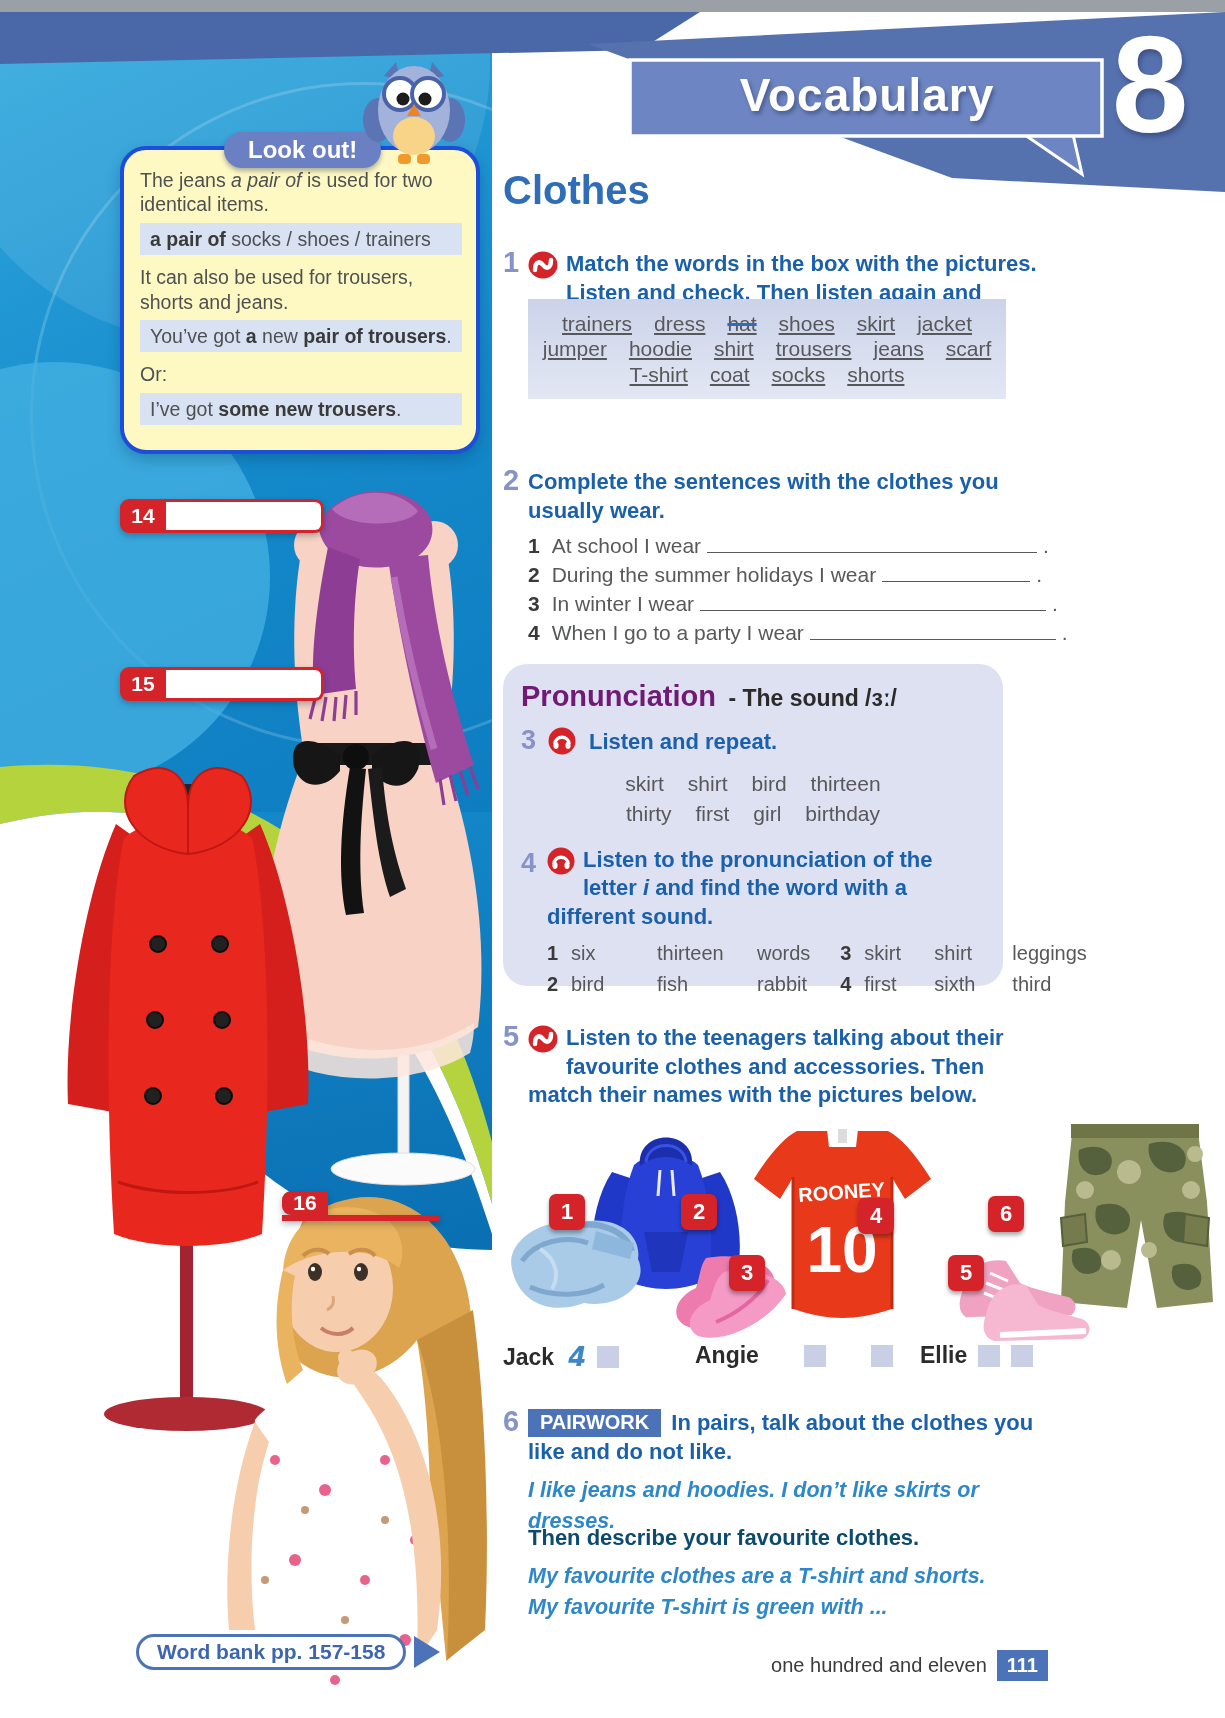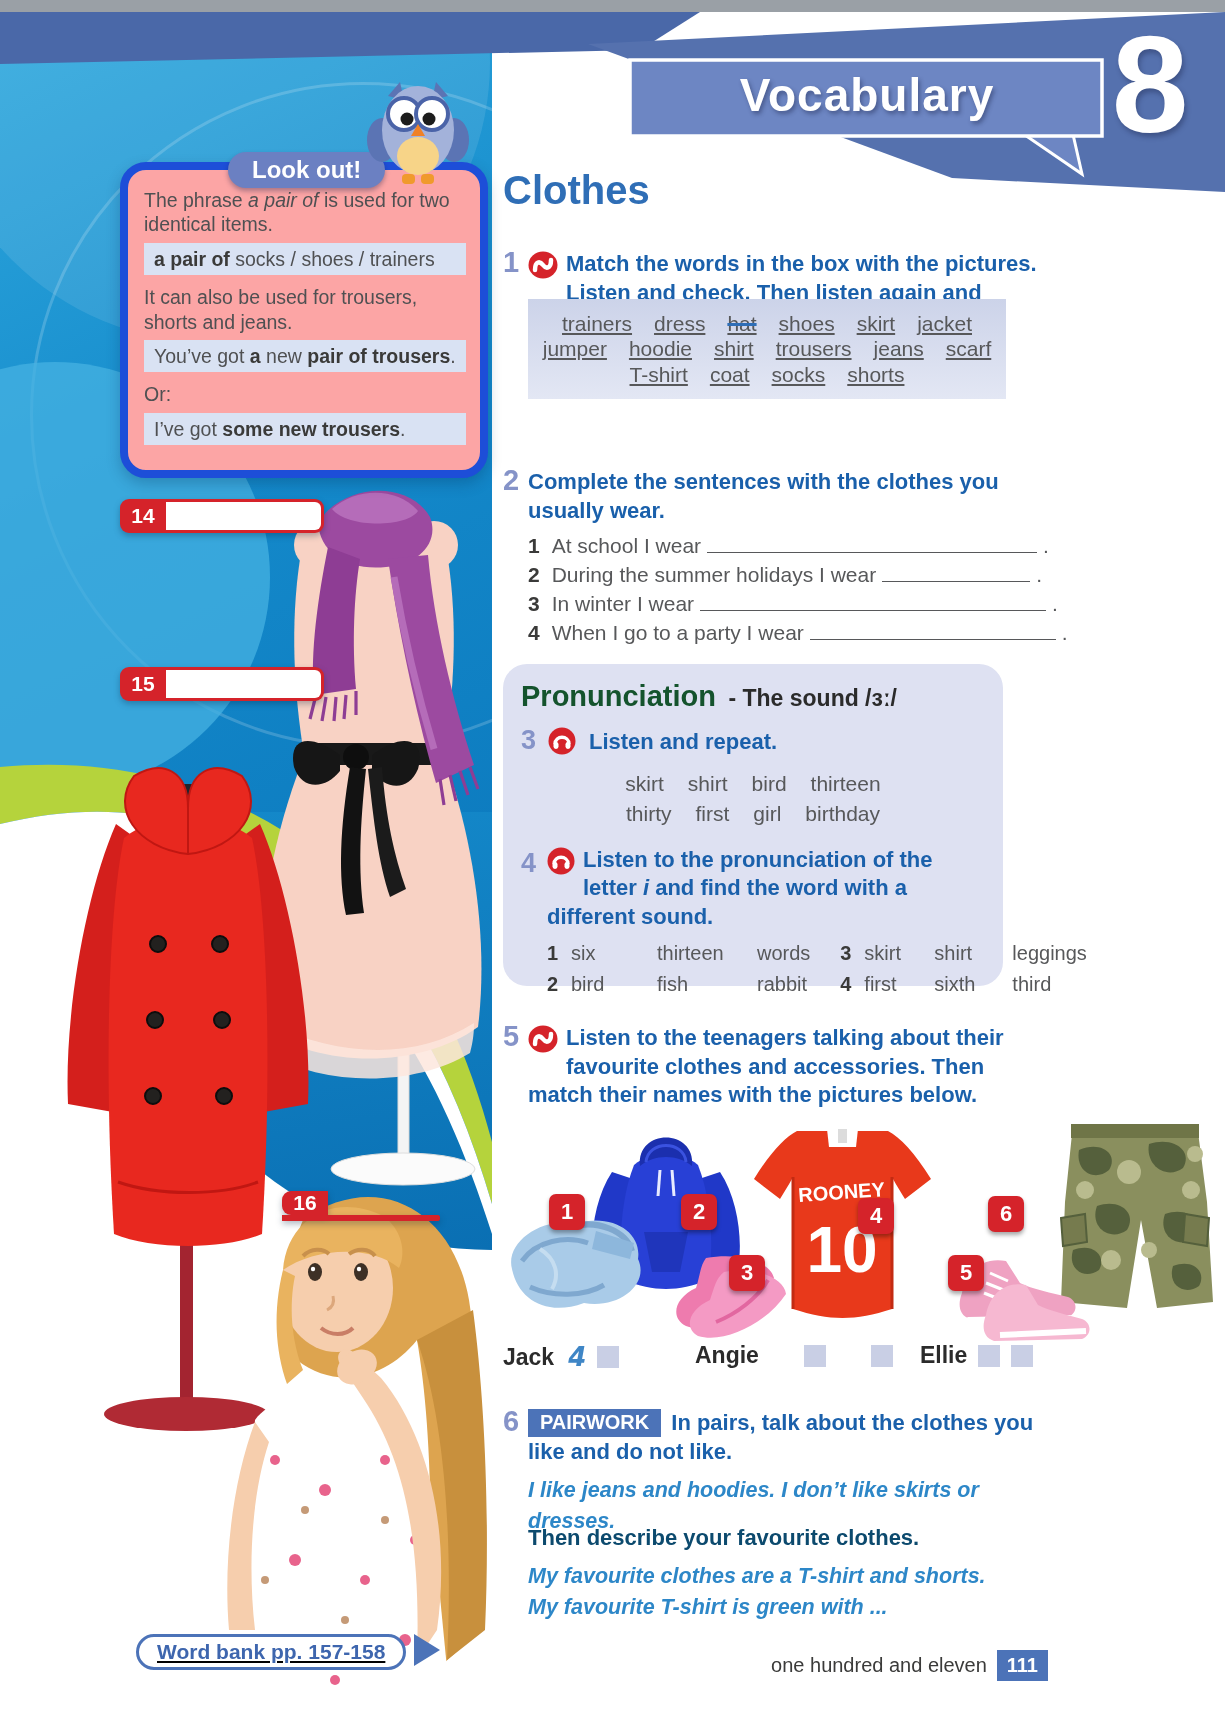--- a/index.html
+++ b/index.html
@@ -24,43 +24,43 @@
   .lp-swoosh{position:absolute;left:0;top:730px;width:492px;height:520px;pointer-events:none;}
   
   .hdr-svg{position:absolute;left:0;top:0;width:1225px;height:240px;}
   .hdr-vocab{position:absolute;left:632px;top:56px;width:470px;height:66px;
     text-align:center;color:#ffffff;font-size:46px;font-weight:bold;
     text-shadow:2px 3px 4px rgba(30,40,80,.45);letter-spacing:1px;}
   .hdr-unit{position:absolute;left:1085px;top:2px;width:130px;text-align:center;
     color:#ffffff;font-size:138px;font-weight:bold;line-height:1.02;
     text-shadow:2px 4px 5px rgba(30,40,80,.4);}
   
-  .lookout{position:absolute;left:120px;top:150px;width:352px;height:300px;
-    background:#fca5a5;border:8px solid #1d4ed8;border-radius:26px;
+  .lookout{position:absolute;left:120px;top:134px;width:352px;height:300px;
+    background:#fef9c3;border:4px solid #1d4ed8;border-radius:26px;
     box-shadow:0 6px 14px rgba(0,40,80,.25);z-index:8;}
   .lookout-title{position:absolute;left:100px;top:-18px;padding:4px 24px;
     background:#6b80c2;border-radius:22px;color:#fff;font-size:24px;font-weight:bold;
     box-shadow:0 3px 5px rgba(20,30,70,.35);}
   .owl{position:absolute;left:238px;top:-92px;width:104px;height:110px;}
   .lo-body{padding:18px 14px 0 16px;font-size:19.5px;color:#4f5052;line-height:1.25;}
   .lo-p{margin:0 0 6px 0;}
   .lo-strip{background:#d9e2f3;padding:4px 10px;margin:2px 0 10px 0;font-size:19.5px;}
   .lo-b{font-weight:bold;color:#3a3a39;}
   .lo-i{font-style:italic;}
   
   .rlabel{position:absolute;display:flex;height:34px;z-index:9;
     filter:drop-shadow(0 3px 3px rgba(0,30,60,.3));}
   .rlabel .tab{width:46px;background:#d5232a;border-radius:9px 0 0 9px;color:#fff;
     font-size:21px;font-weight:bold;display:flex;align-items:center;justify-content:center;text-align:center;}
   .rlabel .slot{width:158px;background:#fff;border:3px solid #d5232a;border-left:none;
     border-radius:0 9px 9px 0;box-sizing:border-box;}
   
   .photo{position:absolute;}
   
-  .wordbank{position:absolute;left:136px;top:1622px;z-index:12;display:flex;text-decoration:underline;}
+  .wordbank{position:absolute;left:136px;top:1622px;z-index:12;display:flex;align-items:center;}
   .wordbank .pill{background:#fff;border:3px solid #4c73b8;border-radius:20px;
     padding:3px 18px;color:#3e66ae;font-size:21px;font-weight:bold;white-space:nowrap;}
   .wordbank .tri{width:0;height:0;border-left:26px solid #4c73b8;
     border-top:16px solid transparent;border-bottom:16px solid transparent;margin-left:8px;}
   
   .rc{position:absolute;}
   .title-clothes{left:503px;top:156px;font-size:40px;font-weight:bold;color:#2f6eb6;}
   .exnum{position:absolute;font-size:29px;font-weight:bold;color:#8593c8;width:26px;}
   .instr{font-size:22px;font-weight:bold;color:#1a60ab;line-height:1.3;}
   .icon{display:inline-block;vertical-align:-6px;margin-right:8px;float:left;
@@ -72,21 +72,21 @@
   .wb-w{margin:0 11px;}
   .wb-struck{text-decoration:line-through;text-decoration-color:#2f6eb6;
     text-decoration-thickness:2.5px;}
   .ex2-item{position:absolute;left:528px;font-size:21px;color:#57585a;white-space:nowrap;}
   .ex2-n{font-weight:bold;color:#3a3a39;margin-right:12px;}
   .blank{display:inline-block;border-bottom:1.6px solid #57585a;height:18px;
     vertical-align:baseline;margin:0 6px 0 6px;}
   
   .pron{position:absolute;left:503px;top:652px;width:500px;height:322px;
     background:#dee1f2;border-radius:24px;box-sizing:border-box;padding:16px 18px;}
-  .pron-title{font-size:29px;font-weight:bold;color:#14532d;display:inline;}
+  .pron-title{font-size:29px;font-weight:bold;color:#701a75;display:inline;}
   .pron-sub{font-size:23px;font-weight:bold;color:#2b2b2b;display:inline;margin-left:8px;}
   .pron-words{font-size:21px;color:#57585a;text-align:center;line-height:1.45;}
   .pw{margin:0 12px;}
   .p4grid{display:flex;margin:10px 0 0 26px;font-size:20px;color:#57585a;}
   .p4col{display:flex;flex-direction:column;row-gap:8px;}
   .p4row{display:flex;}
   .p4n{width:24px;font-weight:bold;color:#3a3a39;}
   .p4w1{width:86px;} .p4w2{width:100px;}
   .p4colR{margin-left:30px;}
   .p4colR .p4w1{width:70px;} .p4colR .p4w2{width:78px;}
@@ -152,21 +152,21 @@
       <ellipse cx="52" cy="78" rx="21" ry="19" fill="#f7d488"></ellipse>
       <circle cx="38" cy="36" r="16" fill="#ffffff" stroke="#4a63a8" stroke-width="4"></circle>
       <circle cx="66" cy="36" r="16" fill="#ffffff" stroke="#4a63a8" stroke-width="4"></circle>
       <circle cx="41" cy="41" r="6.5" fill="#1c1c1c"></circle>
       <circle cx="63" cy="41" r="6.5" fill="#1c1c1c"></circle>
       <polygon points="52,46 45,58 59,58" fill="#f08125"></polygon>
       <rect x="36" y="96" width="13" height="10" rx="4" fill="#f09a2c"></rect>
       <rect x="55" y="96" width="13" height="10" rx="4" fill="#f09a2c"></rect>
     </svg>
     <div class="lo-body">
-      <p class="lo-p"><span>The phrase </span><span class="lo-i">a pair of</span><span> is used for two identical items.</span></p>
+      <p class="lo-p"><span>The jeans </span><span class="lo-i">a pair of</span><span> is used for two identical items.</span></p>
       <div class="lo-strip"><span class="lo-b">a pair of</span><span> socks / shoes / trainers</span></div>
       <p class="lo-p">It can also be used for trousers, shorts and jeans.</p>
       <div class="lo-strip"><span>You’ve got </span><span class="lo-b">a</span><span> new </span><span class="lo-b">pair of trousers</span><span>.</span></div>
       <p class="lo-p">Or:</p>
       <div class="lo-strip"><span>I’ve got </span><span class="lo-b">some new trousers</span><span>.</span></div>
     </div>
   </div>
 
   <svg class="photo" style="left:222px;top:415px;width:268px;height:800px;" viewBox="0 0 268 800">
     <rect x="176" y="290" width="11" height="440" fill="#f4f4f4" stroke="#d9d9d9"></rect>

